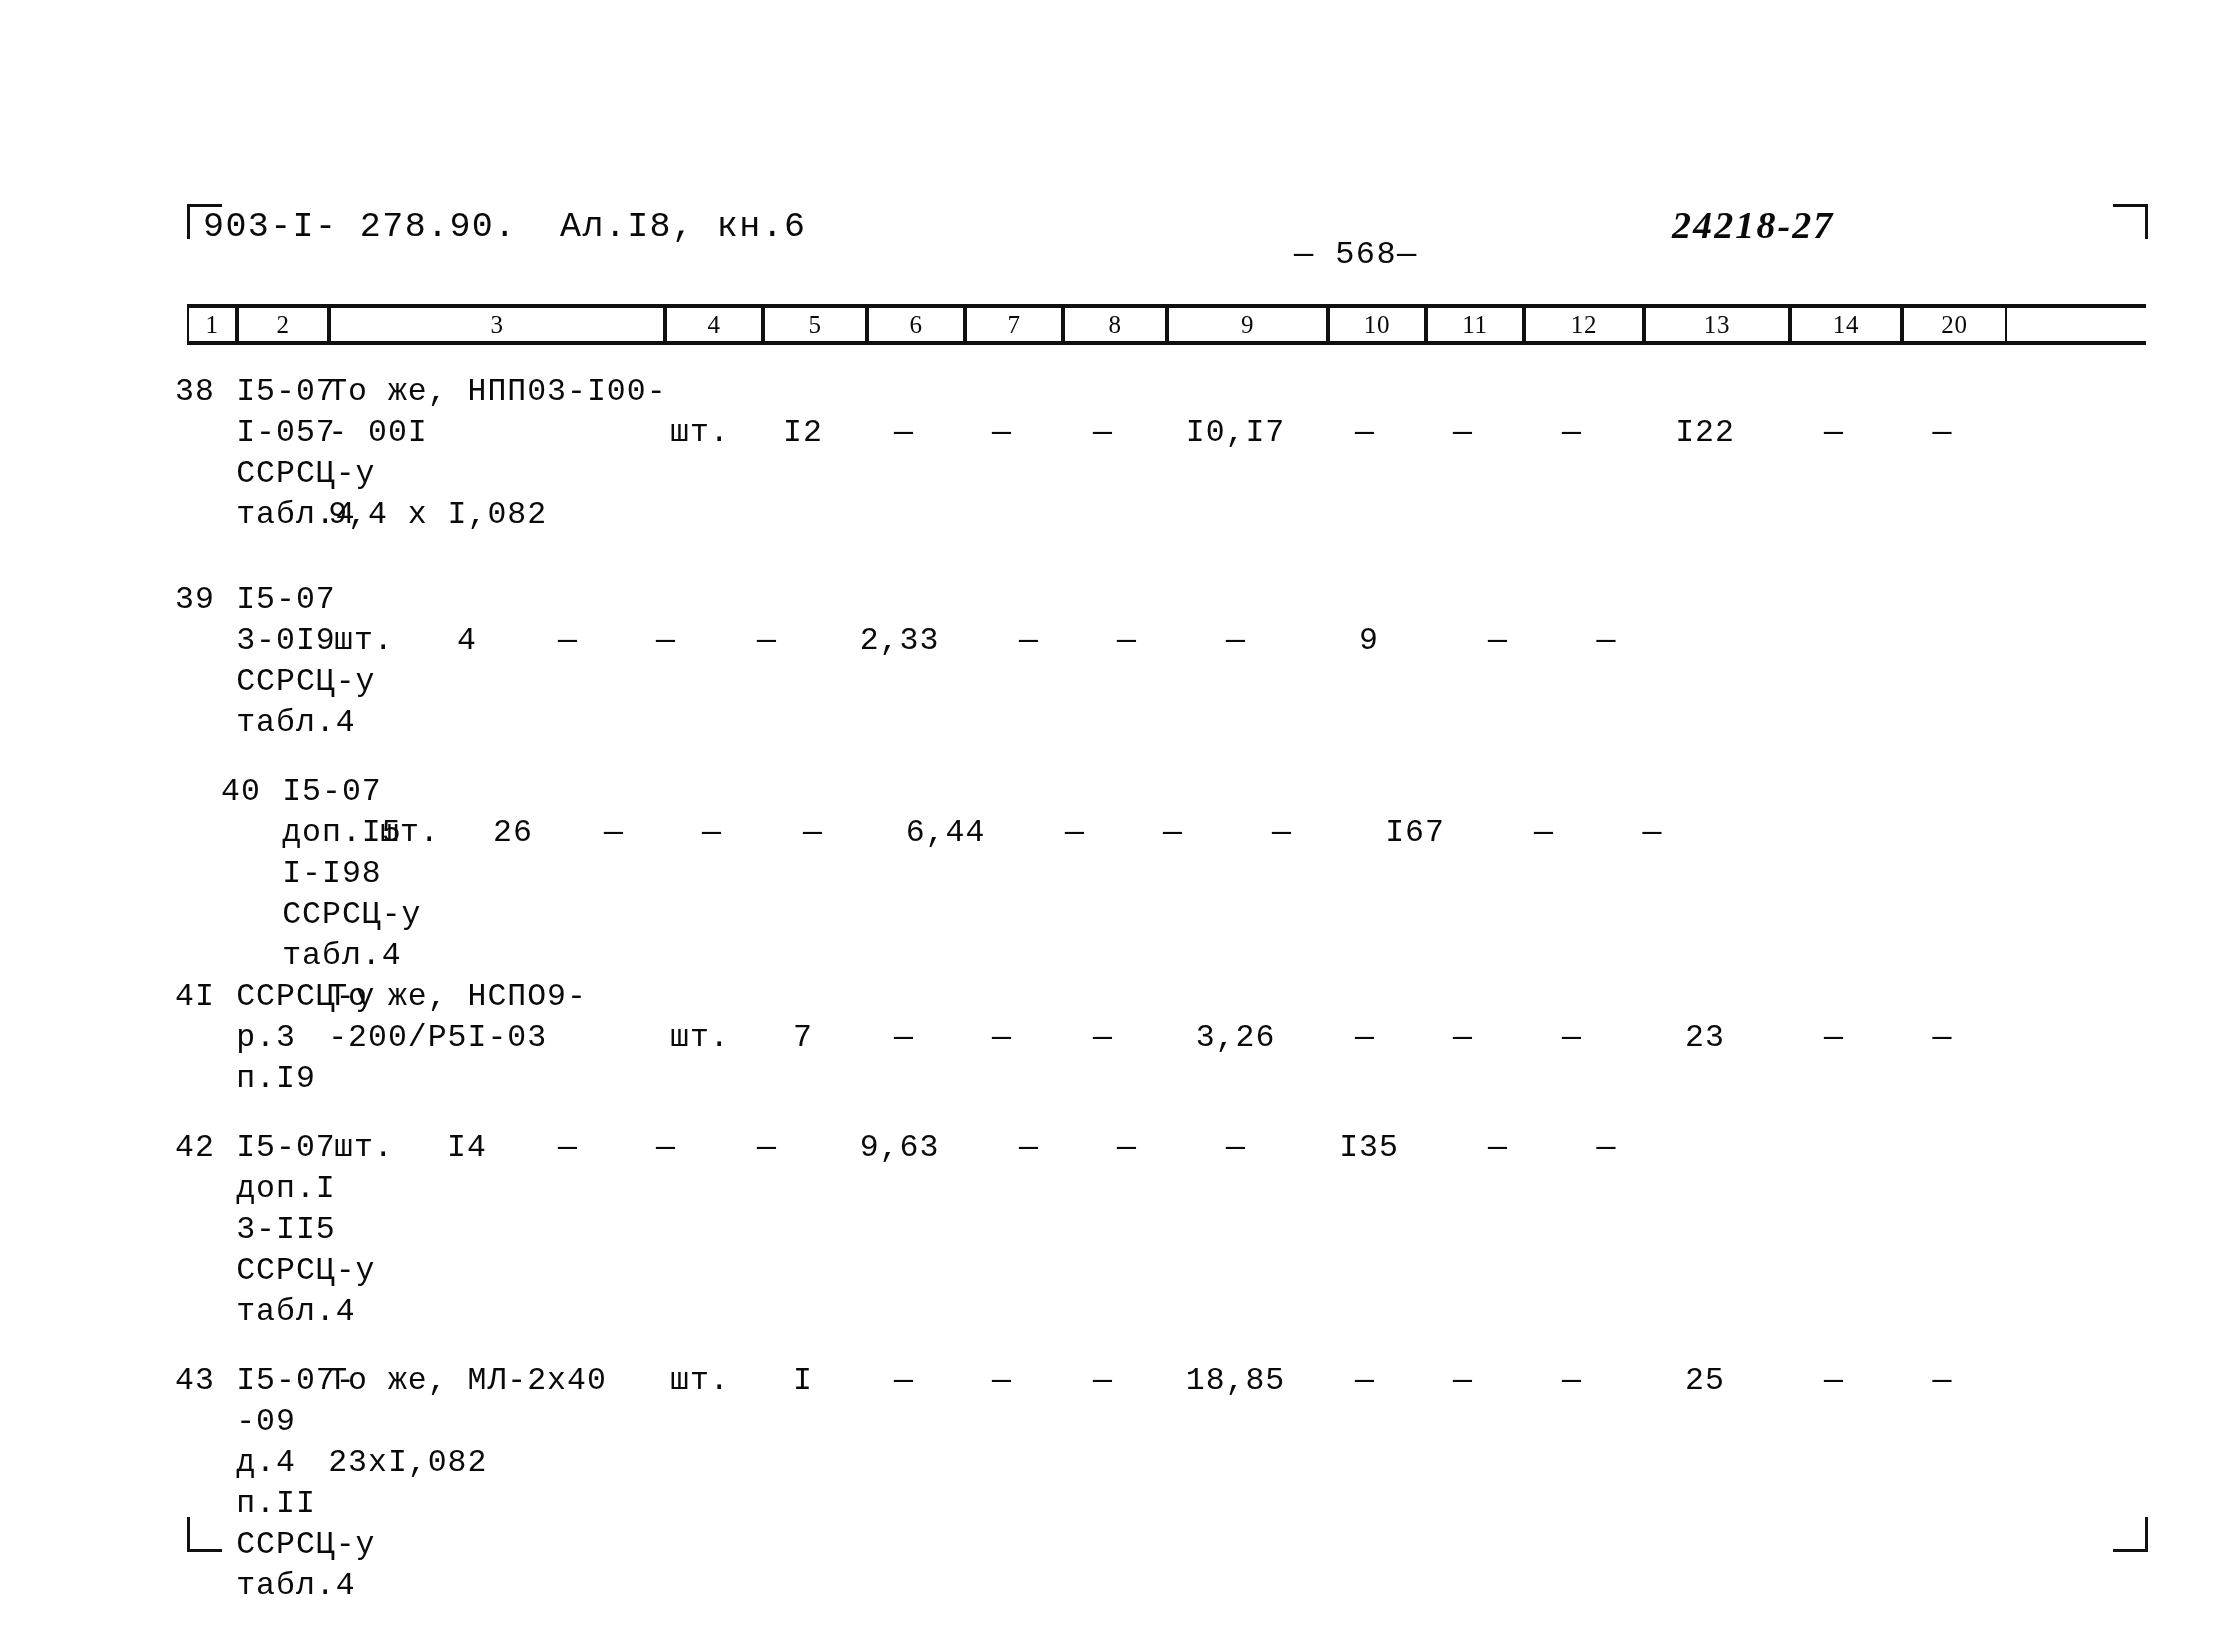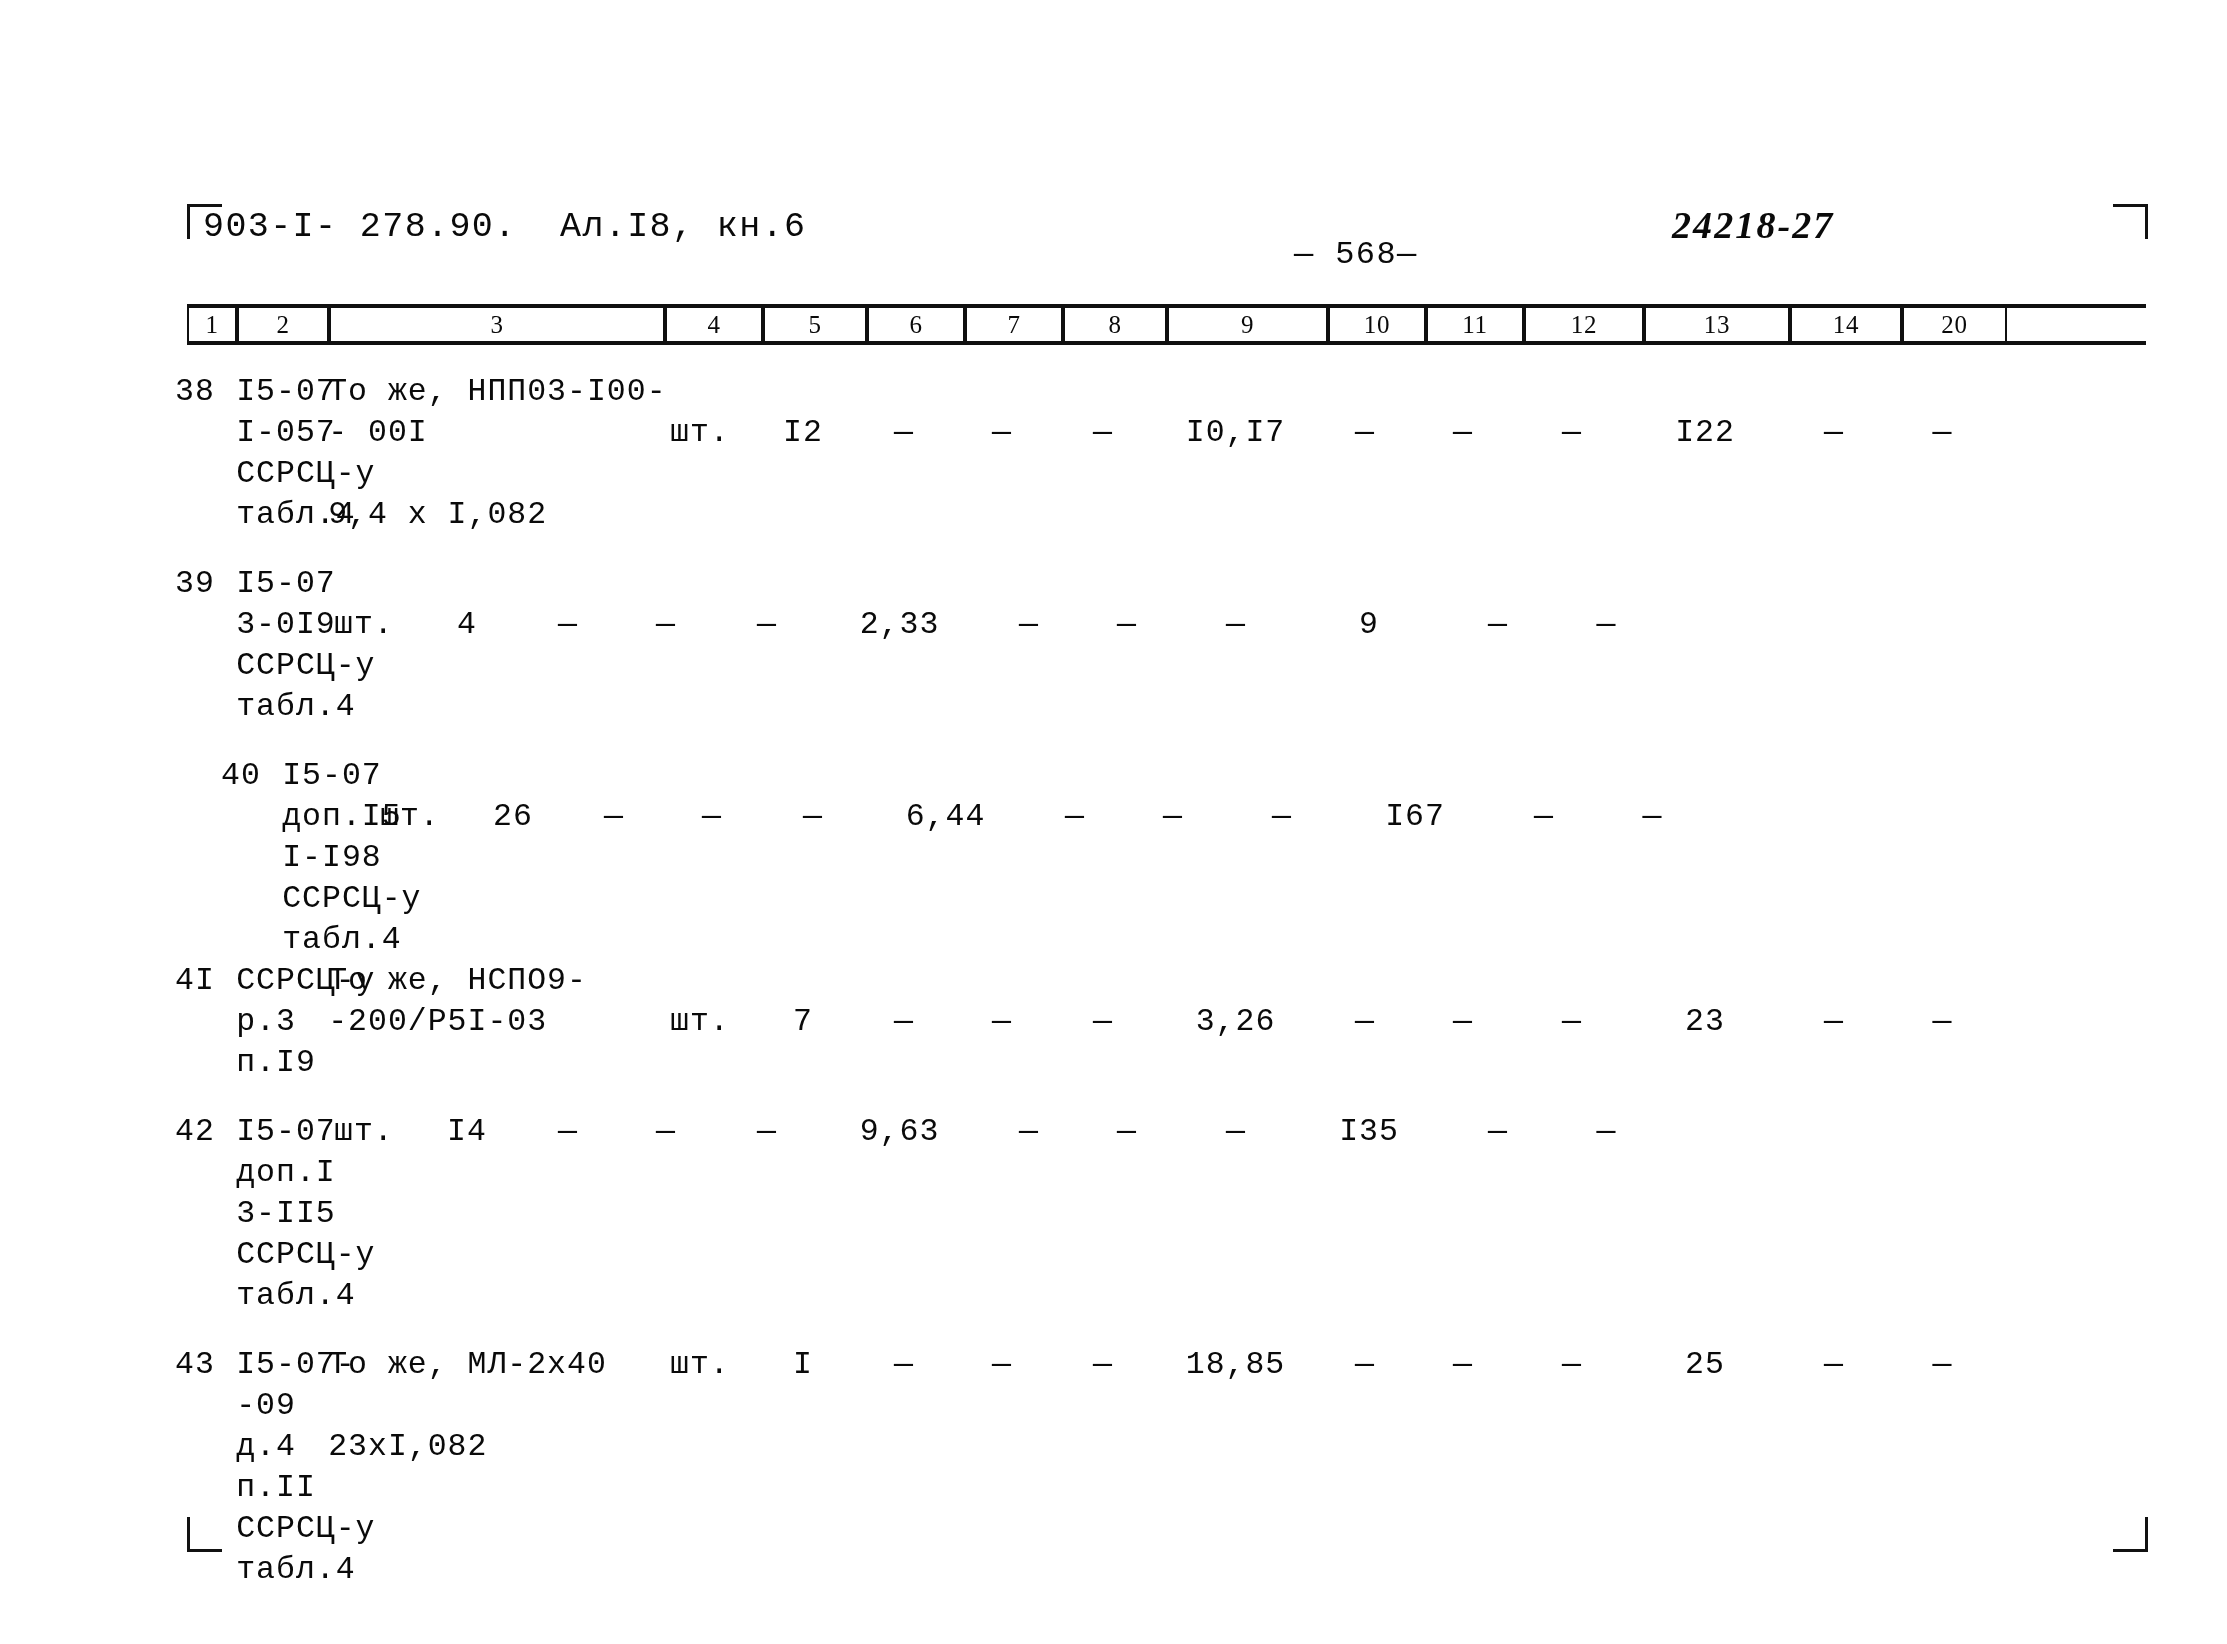--- a/index.html
+++ b/index.html
@@ -171,21 +171,21 @@
       <div class="c c-val" style="width: 98px; padding-top: 41px;">—</div>
       <div class="c c-val" style="width: 104px; padding-top: 41px;">—</div>
       <div class="c c-val" style="width: 161px; padding-top: 41px;">I0,I7</div>
       <div class="c c-val" style="width: 98px; padding-top: 41px;">—</div>
       <div class="c c-val" style="width: 98px; padding-top: 41px;">—</div>
       <div class="c c-val" style="width: 120px; padding-top: 41px;">—</div>
       <div class="c c-val" style="width: 146px; padding-top: 41px;">I22</div>
       <div class="c c-val" style="width: 112px; padding-top: 41px;">—</div>
       <div class="c c-val" style="width: 105px; padding-top: 41px;">—</div>
     </div>
-    <div class="row" style="margin-top: 28px;">
+    <div class="row" style="margin-top: 44px;">
       <div class="c c-num" style="width: 50px;">39</div>
       <div class="c c-code" style="width: 92px;">I5-07
 3-0I9
 ССРСЦ-у
 табл.4</div>
       <div class="c c-unit" style="width: 98px; padding-top: 41px;">шт.</div>
       <div class="c c-val" style="width: 104px; padding-top: 41px;">4</div>
       <div class="c c-val" style="width: 98px; padding-top: 41px;">—</div>
       <div class="c c-val" style="width: 98px; padding-top: 41px;">—</div>
       <div class="c c-val" style="width: 104px; padding-top: 41px;">—</div>

